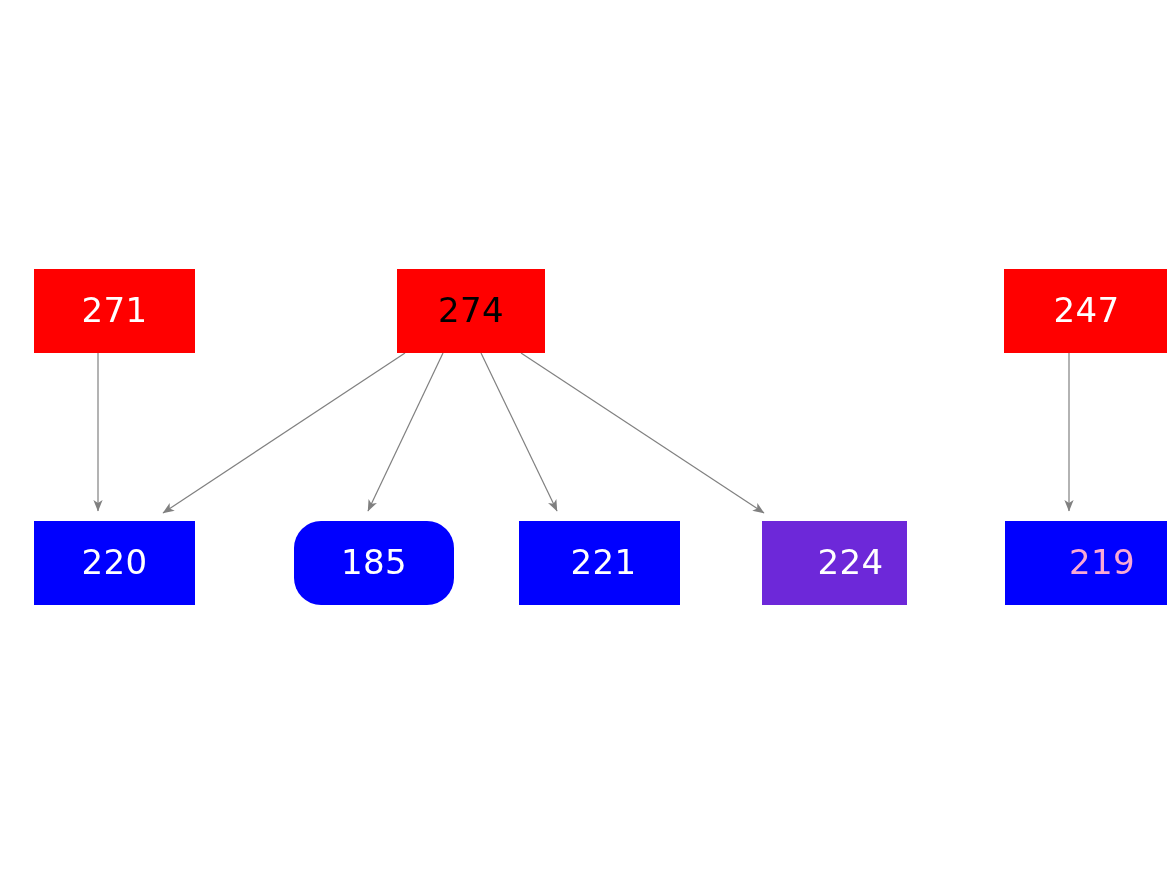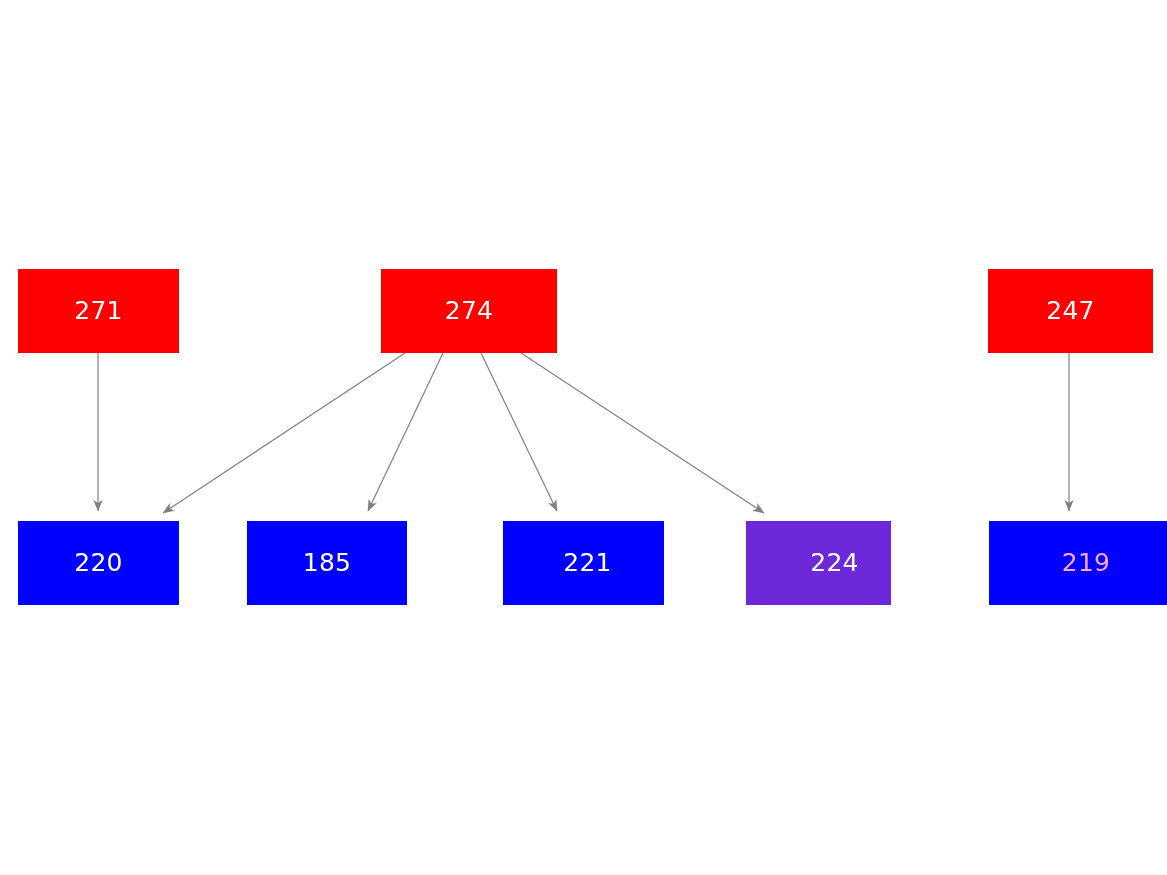--- a/index.html
+++ b/index.html
@@ -27,26 +27,27 @@
     width: 1167px;
     height: 875px;
   }
   .node {
     position: absolute;
     box-sizing: border-box;
     display: flex;
     align-items: center;
     justify-content: center;
     color: #ffffff;
-    font-size: 25px;
+    font-size: 34px;
     font-family: "DejaVu Sans", "Liberation Sans", sans-serif;
     font-weight: normal;
     line-height: 1;
     letter-spacing: 0.3px;
     user-select: none;
+    margin-left: 16px;
   }
   .node-label {
     display: block;
     transform: translateY(-1px);
   }
 </style>
 </head>
 <body>
 
 <div id="graph-canvas" style="background: rgb(255, 255, 255);">
@@ -63,30 +64,30 @@
         <line x1="443" y1="353" x2="368" y2="511" stroke="#808080" stroke-width="1.2" marker-end="url(#arrowhead)"></line>
         <line x1="481" y1="353" x2="557" y2="511" stroke="#808080" stroke-width="1.2" marker-end="url(#arrowhead)"></line>
         <line x1="521" y1="353" x2="764" y2="513" stroke="#808080" stroke-width="1.2" marker-end="url(#arrowhead)"></line>
         <line x1="1069" y1="353" x2="1069" y2="511" stroke="#808080" stroke-width="1.2" marker-end="url(#arrowhead)"></line>
       </g>
   </svg>
 
 <div class="node" style="left: 18px; top: 269px; width: 161px; height: 84px; background: rgb(255, 0, 0); color: rgb(255, 255, 255);">
     <span class="node-label">271</span>
   </div>
-    <div class="node" style="left: 381px; top: 269px; width: 176px; height: 84px; background: rgb(255, 0, 0); color: #ffffff;">
+    <div class="node" style="left: 381px; top: 269px; width: 148px; height: 84px; background: rgb(255, 0, 0); color: #000000;">
     <span class="node-label">274</span>
   </div>
     <div class="node" style="left: 988px; top: 269px; width: 165px; height: 84px; background: rgb(255, 0, 0); color: #ffffff; justify-content: center;">
     <span class="node-label">247</span>
   </div>
     <div class="node" style="left: 18px; top: 521px; width: 161px; height: 84px; background: rgb(0, 0, 255); color: rgb(255, 255, 255); align-items: center;">
     <span class="node-label">220</span>
   </div>
-    <div class="node" style="left: 247px; top: 521px; width: 160px; height: 84px; background: rgb(0, 0, 255); color: rgb(255, 255, 255);">
+    <div class="node" style="left: 278px; top: 521px; width: 160px; height: 84px; background: rgb(0, 0, 255); color: rgb(255, 255, 255); border-radius: 27px;">
     <span class="node-label">185</span>
   </div>
     <div class="node" style="left: 503px; top: 521px; width: 161px; height: 84px; background: rgb(0, 0, 255); color: rgb(255, 255, 255); padding-left: 8px;">
     <span class="node-label">221</span>
   </div>
     <div class="node" style="left: 746px; top: 521px; width: 145px; height: 84px; background: #6d28d9; color: rgb(255, 255, 255); padding-left: 32px;">
     <span class="node-label">224</span>
   </div>
     <div class="node" style="left: 989px; top: 521px; width: 194px; height: 84px; background: rgb(0, 0, 255); color: #f9a8d4;">
     <span class="node-label">219</span>

